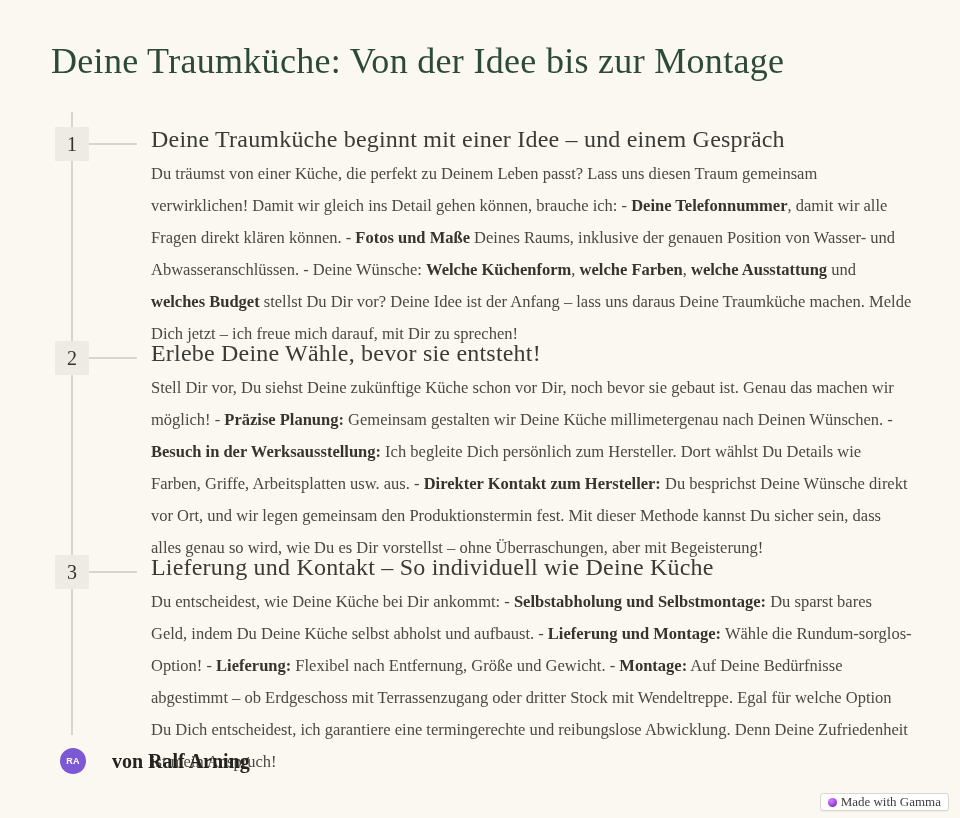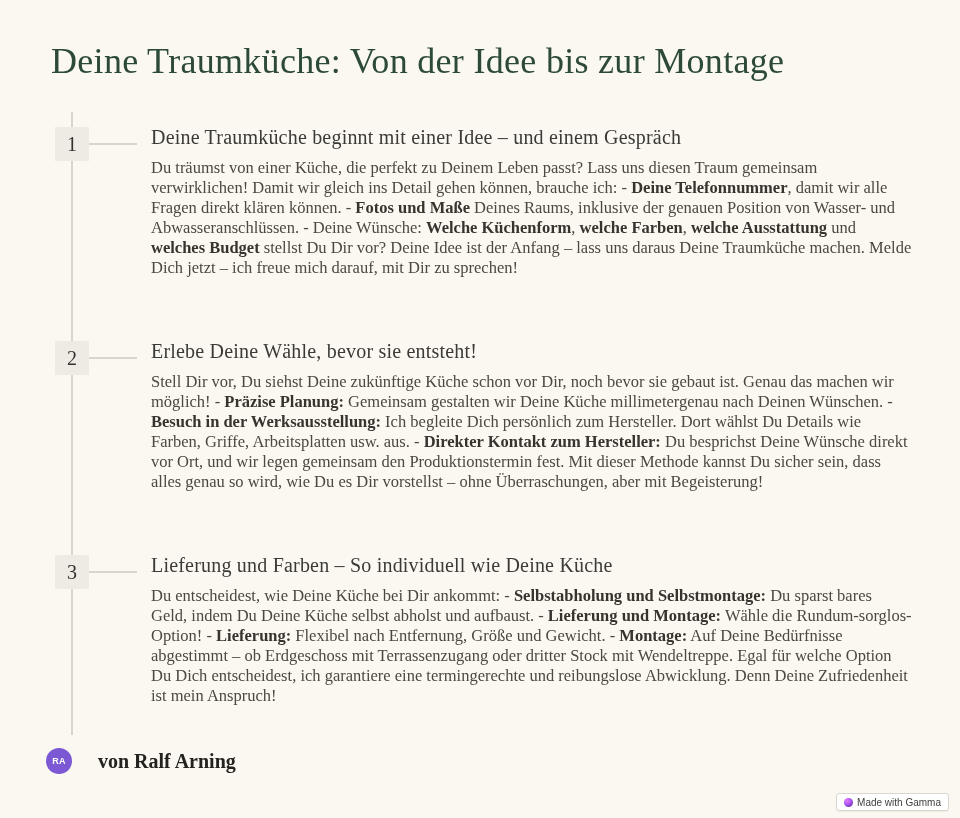--- a/index.html
+++ b/index.html
@@ -60,35 +60,35 @@
     width: 48px;
     height: 2px;
     background: var(--line_gray, #d9d5cc);
   }
 
   .sec-heading {
     position: absolute;
     left: 151px;
     top: 0;
     margin: 0;
-    font-size: 20px;
+    font-size: 24px;
     font-weight: 500;
     letter-spacing: 0.2px;
     color: var(--heading_text, #3c3a35);
     white-space: nowrap;
   }
 
   .sec-body {
     position: absolute;
     left: 151px;
     top: 32px;
     width: 761px;
     margin: 0;
     font-size: 16.5px;
-    line-height: 20px;
+    line-height: 32px;
     color: var(--body_text, #4c4840);
   }
   .sec-body b { font-weight: 700; color: var(--bold_text, #37342e); }
 
   .footer {
     position: absolute;
     left: 46px;
     top: 748px;
     display: flex;
     align-items: center;
@@ -100,20 +100,21 @@
     border-radius: 50%;
     background: var(--avatar_purple, #7c58d4);
     color: #ffffff;
     font-family: "Liberation Sans", sans-serif;
     font-size: 9px;
     font-weight: 700;
     letter-spacing: 0.3px;
     display: flex;
     align-items: center;
     justify-content: center;
+    margin-left: 14px;
   }
   .byline {
     font-size: 20px;
     font-weight: 700;
     color: var(--byline_text, #25231f);
     margin-left: 16px;
   }
 
   .badge {
     position: absolute;
@@ -130,22 +131,22 @@
     box-shadow: 0 1px 1px rgba(0,0,0,0.05);
     cursor: pointer;
   }
   .badge-logo {
     width: 9px;
     height: 9px;
     border-radius: 50%;
     background: radial-gradient(circle at 35% 30%, #e879f9 0%, #a855f7 45%, #4c1d6e 100%);
   }
   .badge-text {
-    font-family: Liberation Sans, sans-serif;
-    font-size: 10px;
+    font-family: Liberation Serif, serif;
+    font-size: 13px;
     font-weight: 500;
     color: #3f3e3c;
     white-space: nowrap;
   }
 </style>
 </head>
 <body>
 
 <div class="canvas">
 
@@ -162,21 +163,21 @@
       </div>
       <div class="section" style="top: 340px;">
         <div class="numbox">2</div>
         <div class="connector"></div>
         <h2 class="sec-heading">Erlebe Deine Wähle, bevor sie entsteht!</h2>
         <p class="sec-body"><span>Stell Dir vor, Du siehst Deine zukünftige Küche schon vor Dir, noch bevor sie gebaut ist. Genau das machen wir möglich! - </span><b>Präzise Planung:</b><span> Gemeinsam gestalten wir Deine Küche millimetergenau nach Deinen Wünschen. - </span><b>Besuch in der Werksausstellung:</b><span> Ich begleite Dich persönlich zum Hersteller. Dort wählst Du Details wie Farben, Griffe, Arbeitsplatten usw. aus. - </span><b>Direkter Kontakt zum Hersteller:</b><span> Du besprichst Deine Wünsche direkt vor Ort, und wir legen gemeinsam den Produktionstermin fest. Mit dieser Methode kannst Du sicher sein, dass alles genau so wird, wie Du es Dir vorstellst – ohne Überraschungen, aber mit Begeisterung!</span></p>
       </div>
       <div class="section" style="top: 554px;">
         <div class="numbox">3</div>
         <div class="connector"></div>
-        <h2 class="sec-heading">Lieferung und Farben – So individuell wie Deine Küche</h2>
+        <h2 class="sec-heading">Lieferung und Kontakt – So individuell wie Deine Küche</h2>
         <p class="sec-body"><span>Du entscheidest, wie Deine Küche bei Dir ankommt: - </span><b>Selbstabholung und Selbstmontage:</b><span> Du sparst bares Geld, indem Du Deine Küche selbst abholst und aufbaust. - </span><b>Lieferung und Montage:</b><span> Wähle die Rundum-sorglos-Option! - </span><b>Lieferung:</b><span> Flexibel nach Entfernung, Größe und Gewicht. - </span><b>Montage:</b><span> Auf Deine Bedürfnisse abgestimmt – ob Erdgeschoss mit Terrassenzugang oder dritter Stock mit Wendeltreppe. Egal für welche Option Du Dich entscheidest, ich garantiere eine termingerechte und reibungslose Abwicklung. Denn Deine Zufriedenheit ist mein Anspruch!</span></p>
       </div>
     </div>
 
   <div class="footer">
     <div class="avatar">RA</div>
     <div class="byline">von Ralf Arning</div>
   </div>
 
   <div class="badge">

